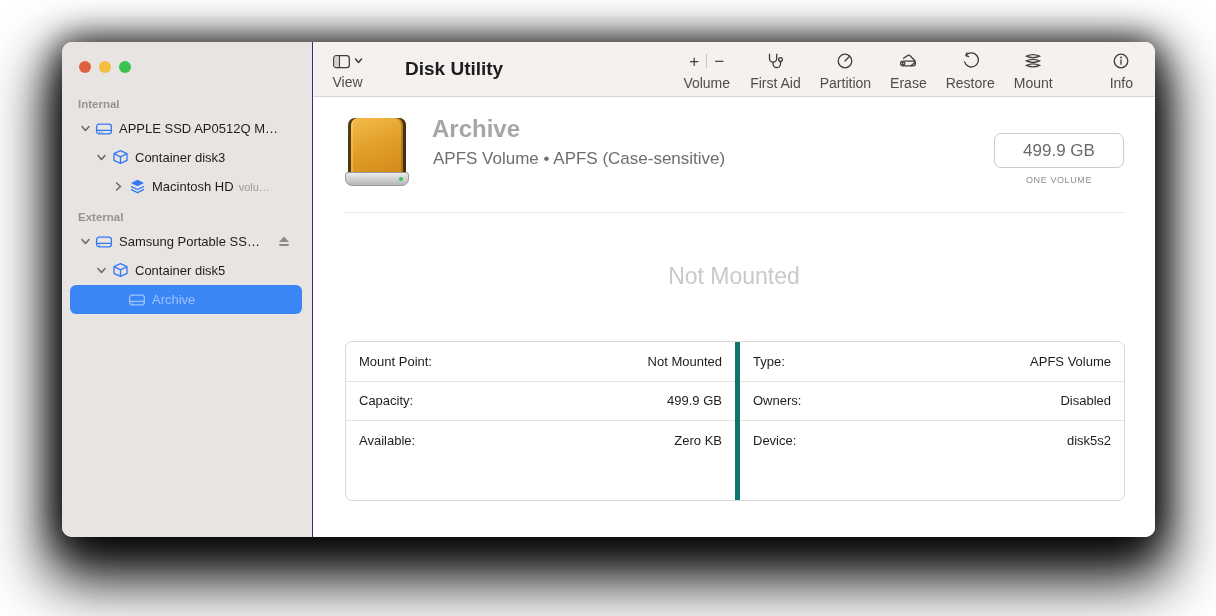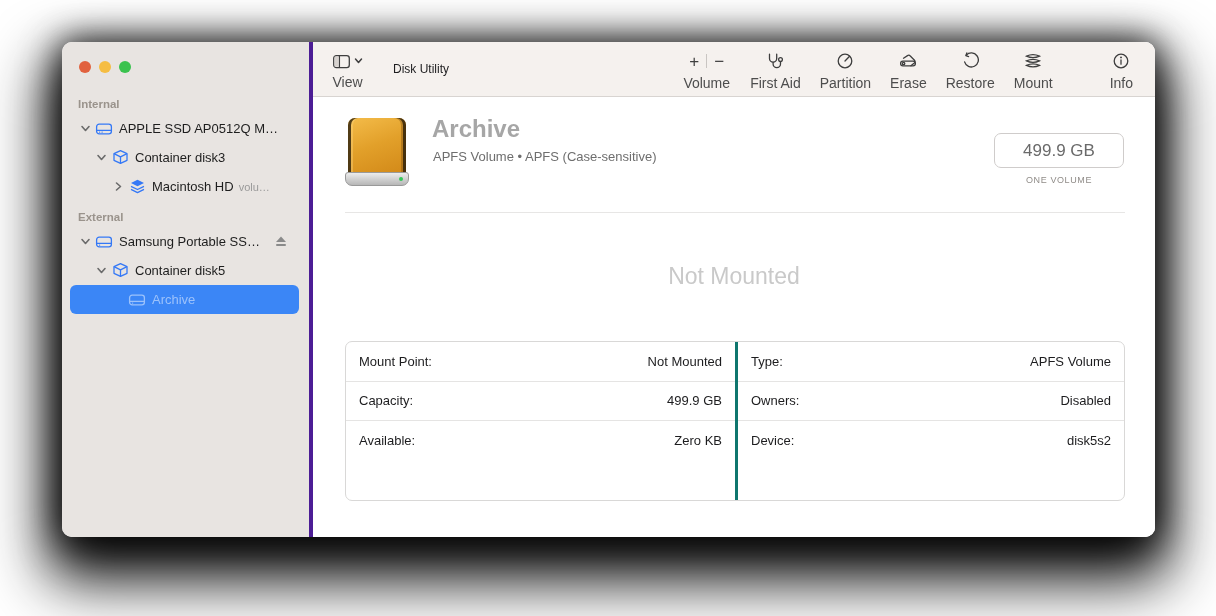--- a/index.html
+++ b/index.html
@@ -4,21 +4,21 @@
 <style>
   html,body{margin:0;padding:0;background:#ffffff;width:1216px;height:616px;overflow:hidden;
     font-family:"Liberation Sans","DejaVu Sans",sans-serif;-webkit-font-smoothing:antialiased;}
   *{box-sizing:border-box;}
 
   .window{position:absolute;left:62px;top:42px;width:1093px;height:495px;border-radius:10px;
     display:flex;overflow:hidden;background:#fff;
     box-shadow:0 30px 60px 14px rgba(0,0,0,0.92),0 8px 38px 2px rgba(0,0,0,0.78),0 -6px 30px rgba(0,0,0,0.35);}
 
   
-  .sidebar{width:251px;flex:0 0 251px;background:#e8e4e1;border-right:4px solid #4c1d95;position:relative;}
+  .sidebar{width:251px;flex:0 0 251px;background:#e8e4e1;border-right:1px solid #4c1d95;position:relative;}
   .lights{display:flex;gap:8px;padding:19px 0 0 17px;}
   .light{width:12px;height:12px;border-radius:50%;}
   .light.red{background:#e1613e;}
   .light.yellow{background:#f5bd42;}
   .light.green{background:#3ac24e;}
   .section-label{margin:25px 0 4px 0;padding-left:16px;font-size:11.5px;font-weight:bold;color:#9a938c;}
   .section-label.ext{margin-top:10px;}
   .tree{list-style:none;margin:2px 0 0 0;padding:0;}
   .tree li{height:29px;display:flex;align-items:center;margin:0 10px 0 8px;border-radius:6px;
     font-size:13px;color:#1e1e1e;position:relative;white-space:nowrap;}
@@ -32,21 +32,21 @@
   .suffix{color:#9a9a9a;font-size:11px;margin-left:5px;}
   .eject-btn{position:absolute;right:11px;top:8px;width:14px;height:13px;}
 
   
   .main{flex:1;display:flex;flex-direction:column;background:#fff;min-width:0;}
   .toolbar{height:55px;flex:0 0 55px;background:#f5f1ee;border-bottom:1px solid #d8d4d1;
     display:flex;align-items:center;padding:0 22px 0 19px;}
   .view-wrap{display:flex;flex-direction:column;align-items:center;margin-top:3px;}
   .view-icons{display:flex;align-items:center;gap:3px;height:20px;color:#3f3f3f;}
   .tb-label{font-size:14px;color:#4d4d4d;margin-top:3px;}
-  .tb-title{font-size:12px;font-weight:normal;color:#1d1d1f;margin-left:30px;}
+  .tb-title{font-size:19px;font-weight:bold;color:#1d1d1f;margin-left:42px;}
   .tb-group{margin-left:auto;display:flex;align-items:center;gap:19px;}
   .tb-item{display:flex;flex-direction:column;align-items:center;margin-top:3px;cursor:default;}
   .tb-icon{height:21px;display:flex;align-items:center;justify-content:center;color:#3e3e3e;}
   .vol-icons{display:flex;align-items:center;height:21px;color:#3e3e3e;}
   .vol-sign{font-size:17px;line-height:17px;padding:0 7px;color:#3e3e3e;}
   .vol-div{width:1px;height:14px;background:#c9c5c2;}
   .tb-item.info{margin-left:38px;}
 
   .content{flex:1;position:relative;background:#fff;}
 
@@ -54,38 +54,38 @@
   .hd-icon{position:absolute;left:32px;top:19px;width:64px;height:70px;}
   .hd-body{position:absolute;left:3px;right:3px;top:2px;bottom:8px;border-radius:7px 7px 3px 3px;
     background:linear-gradient(160deg,#f4bc4a 0%,#e2a02a 45%,#d08616 100%);
     box-shadow:inset 3px 0 0 rgba(52,37,10,0.85),inset -3px 0 0 rgba(52,37,10,0.85),
       inset 5px 0 0 rgba(255,215,130,0.4),inset -5px 0 0 rgba(130,85,20,0.45);}
   .hd-cap{position:absolute;left:0;right:0;bottom:0;height:14px;border-radius:3px 3px 7px 7px;
     background:linear-gradient(180deg,#ececec,#b7b7b7);border:1px solid #999;}
   .hd-led{position:absolute;right:5px;top:4px;width:4px;height:4px;border-radius:50%;background:#35c759;}
 
   .vol-title{position:absolute;left:119px;top:18px;font-size:24px;font-weight:bold;color:#a6a6a6;}
-  .vol-subtitle{position:absolute;left:120px;top:52px;font-size:13px;color:#6e6e6e;}
+  .vol-subtitle{position:absolute;left:120px;top:52px;font-size:17px;color:#6e6e6e;}
 
   .cap-box{position:absolute;right:31px;top:36px;width:130px;height:35px;border:1px solid #cfcccb;
     border-radius:7px;display:flex;align-items:center;justify-content:center;
     font-size:17px;color:#6a6a6a;background:#fff;}
   .cap-caption{position:absolute;right:31px;top:78px;width:130px;text-align:center;
     font-size:9px;letter-spacing:0.6px;color:#908c88;}
 
   .hdr-divider{position:absolute;left:32px;right:30px;top:115px;height:1px;background:#e7e6e5;}
 
   .status-text{position:absolute;left:0;right:0;top:166px;text-align:center;
     font-size:23px;color:#c9c9c9;}
 
   
   .details{position:absolute;left:32px;right:30px;top:244px;height:160px;
     border:1px solid #d9d8d7;border-radius:7px;display:grid;grid-template-columns:1fr 1fr;overflow:hidden;}
   .dcol{display:grid;grid-template-rows:repeat(4,1fr);}
-  .dcol.right{border-left:3px solid #0f766e;}
+  .dcol.right{border-left:5px solid #0f766e;}
   .drow{display:flex;align-items:center;justify-content:space-between;padding:0 13px;font-size:13px;color:#1d1d1f;}
   .drow:not(:last-child){border-bottom:1px solid #e5e4e3;}
   .drow .dval{color:#1d1d1f;}
 
   svg{display:block;}
 </style>
 </head>
 <body>
 
 <div class="window">

